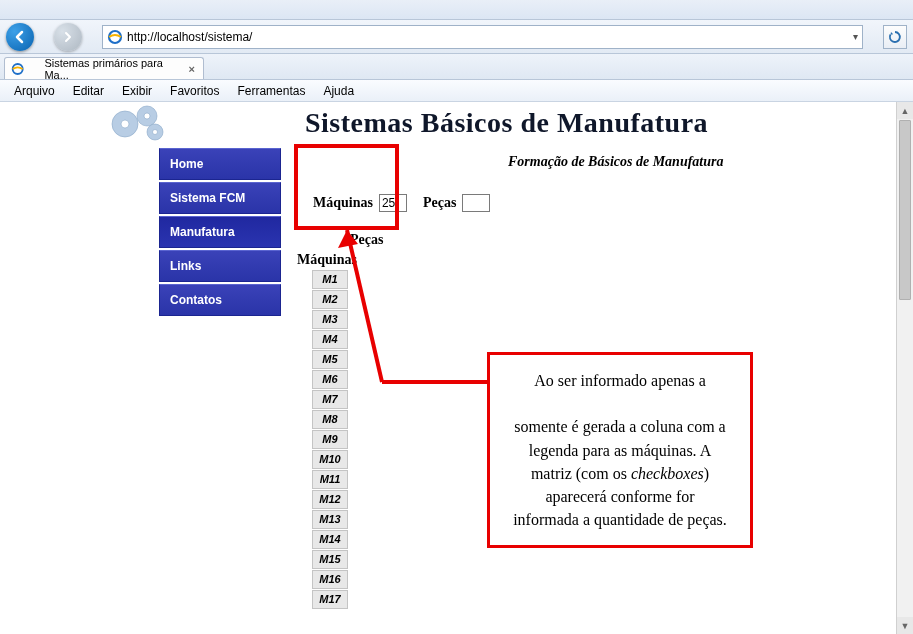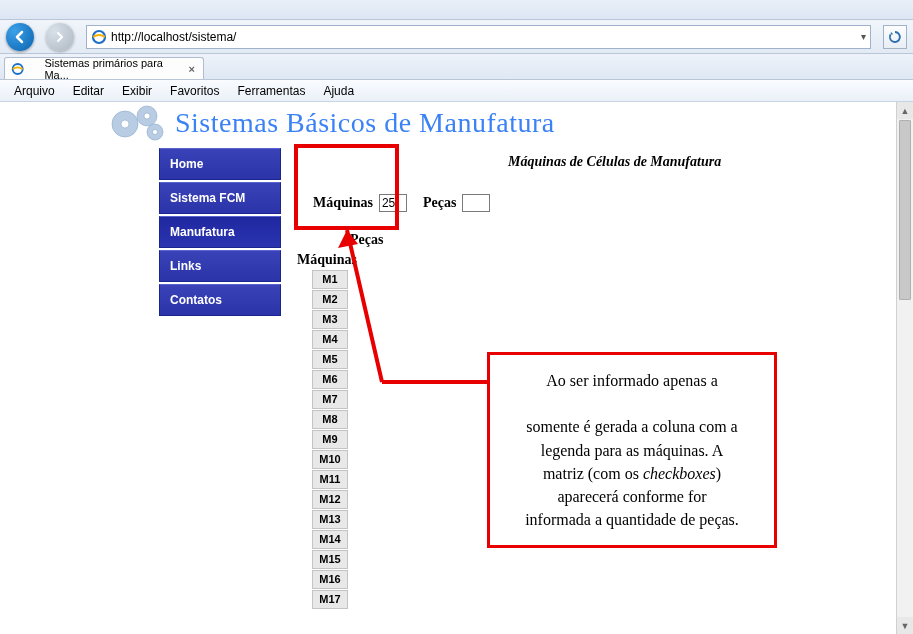--- a/index.html
+++ b/index.html
@@ -2,21 +2,21 @@
 <html><head>
 <meta charset="utf-8">
 <style>
   * { box-sizing: border-box; margin: 0; padding: 0; }
   body { font-family: Tahoma, Arial, sans-serif; font-size: 12px; background: #fff; width: 913px; height: 634px; overflow: hidden; position: relative; }
 
   
   .window-bar { height: 20px; background: linear-gradient(#e9eff7, #dce6f4); border-bottom: 1px solid #b8c6d8; }
 
   
-  .nav-bar { height: 34px; background: linear-gradient(#f1f5fb, #e2eaf4); display: flex; align-items: center; padding: 0 6px; gap: 12px; border-bottom: 1px solid #b8c6d8; }
+  .nav-bar { height: 34px; background: linear-gradient(#f1f5fb, #e2eaf4); display: flex; align-items: center; padding: 0 6px; gap: 20px; border-bottom: 1px solid #b8c6d8; }
   .nav-btn { width: 28px; height: 28px; border-radius: 50%; display: flex; align-items: center; justify-content: center; cursor: pointer; }
   .nav-back { background: radial-gradient(circle at 30% 30%, #3ca0e8, #0a63b0); box-shadow: 0 1px 3px rgba(0,0,0,.4); }
   .nav-forward { background: radial-gradient(circle at 30% 30%, #d8e0e8, #aeb8c2); box-shadow: 0 1px 3px rgba(0,0,0,.3); }
   .nav-btn svg { display: block; }
   .addr-wrap { flex: 1; display: flex; align-items: center; background: #fff; border: 1px solid #9fb2c8; height: 24px; padding: 0 4px; gap: 4px; }
   .ie-icon { width: 16px; height: 16px; }
   .addr-input { flex: 1; border: none; outline: none; font-size: 12px; height: 20px; }
   .reload-btn { width: 24px; height: 24px; display: flex; align-items: center; justify-content: center; border: 1px solid #9fb2c8; background: linear-gradient(#fdfdfd,#e9eef5); cursor: pointer; }
 
   
@@ -26,47 +26,47 @@
 
   
   .menu-bar { height: 22px; background: linear-gradient(#fafcff,#eaf0f8); border-bottom: 1px solid #c9d4e2; display: flex; align-items: center; padding: 0 6px; gap: 2px; font-size: 12px; }
   .menu-item { padding: 2px 8px; cursor: pointer; }
 
   
   .page { position: absolute; top: 102px; left: 0; right: 0; bottom: 0; background: #fff; }
 
   .header-band { position: absolute; top: 0; left: 105px; width: 700px; height: 42px; display: flex; align-items: center; }
   .header-logo { width: 70px; height: 42px; }
-  .header-title { font-family: Georgia, 'Times New Roman', serif; font-size: 28px; font-weight: normal; color: #3b82f6; letter-spacing: .5px; }
+  .header-title { font-family: Georgia, 'Times New Roman', serif; font-size: 28px; font-weight: bold; color: #0f172a; margin-left: 130px; letter-spacing: .5px; }
 
   .subtitle { position: absolute; top: 52px; left: 508px; font-family: Georgia, serif; font-style: italic; font-weight: bold; font-size: 14px; color: #000; }
 
   
   .sidebar { position: absolute; top: 46px; left: 159px; width: 122px; }
   .side-item { background: linear-gradient(#3a42b8, #2a34a8); color: #fff; font-weight: bold; font-size: 12px; padding: 8px 10px; border: 1px solid #1b2590; border-top: 1px solid #5a64d0; margin-bottom: 2px; cursor: pointer; }
   .side-item.active { background: linear-gradient(#2028a0, #2a34b0); }
 
   
   .form-row { position: absolute; top: 92px; left: 313px; font-family: Georgia, serif; font-weight: bold; font-size: 14px; display: flex; align-items: center; gap: 6px; }
   .form-row input { width: 28px; height: 18px; font-size: 12px; text-align: left; border: 1px solid #7a7a7a; padding: 0 2px; }
 
   
   .highlight-box { position: absolute; top: 42px; left: 294px; width: 105px; height: 86px; border: 4px solid #e80000; pointer-events: none; }
 
   
   .pecas-header { position: absolute; top: 130px; left: 350px; font-family: Georgia, serif; font-weight: bold; font-size: 14px; }
   .maq-label { position: absolute; top: 150px; left: 297px; font-family: Georgia, serif; font-weight: bold; font-size: 14px; }
-  .machine-col { position: absolute; top: 168px; left: 312px; }
+  .machine-col { position: absolute; top: 168px; left: 312px; font-style: italic; }
   .machine-cell { width: 36px; height: 19px; background: #e8e8e8; border: 1px solid #c4c4c4; font-family: Arial, sans-serif; font-weight: bold; font-size: 11px; text-align: center; line-height: 17px; margin-bottom: 1px; }
 
   
   .arrow-svg { position: absolute; top: 120px; left: 330px; pointer-events: none; }
 
   
-  .callout { position: absolute; top: 250px; left: 487px; width: 290px; border: 3px solid #e80000; background: #fff; padding: 14px 12px; font-family: Georgia, 'Times New Roman', serif; font-size: 16px; line-height: 1.45; text-align: center; color: #000; }
+  .callout { position: absolute; top: 250px; left: 487px; width: 266px; border: 3px solid #e80000; background: #fff; padding: 14px 12px; font-family: Georgia, 'Times New Roman', serif; font-size: 16px; line-height: 1.45; text-align: center; color: #000; }
   .callout em { font-style: italic; }
 
   
   .fake-scroll { position: absolute; right: 0; top: 0; bottom: 0; width: 17px; background: #f1f1f1; border-left: 1px solid #d0d0d0; }
   .fake-scroll-thumb { position: absolute; top: 18px; left: 2px; right: 2px; height: 180px; background: #c8c8c8; border: 1px solid #b0b0b0; border-radius: 1px; }
   .fake-scroll-btn { position: absolute; left: 0; right: 0; height: 17px; background: #e8e8e8; display:flex; align-items:center; justify-content:center; font-size:9px; color:#666; }
   .fake-scroll-btn.up { top: 0; }
   .fake-scroll-btn.down { bottom: 0; }
 </style>
 </head>
@@ -130,21 +130,21 @@
           <circle cx="20" cy="22" r="4" fill="#fff"></circle>
         <circle cx="42" cy="14" r="10"></circle>
           <circle cx="42" cy="14" r="3" fill="#fff"></circle>
         <circle cx="50" cy="30" r="8"></circle>
           <circle cx="50" cy="30" r="2.5" fill="#fff"></circle>
       </g>
     </svg>
     <div class="header-title">Sistemas Básicos de Manufatura</div>
   </div>
 
-  <div class="subtitle">Máquinas de Células de Manufatura</div>
+  <div class="subtitle">Formação de Básicos de Manufatura</div>
 
   <div class="sidebar">
     <div class="side-item">Home</div>
     <div class="side-item">Sistema FCM</div>
     <div class="side-item active">Manufatura</div>
     <div class="side-item">Links</div>
     <div class="side-item">Contatos</div>
   </div>
 
   <div class="form-row">

